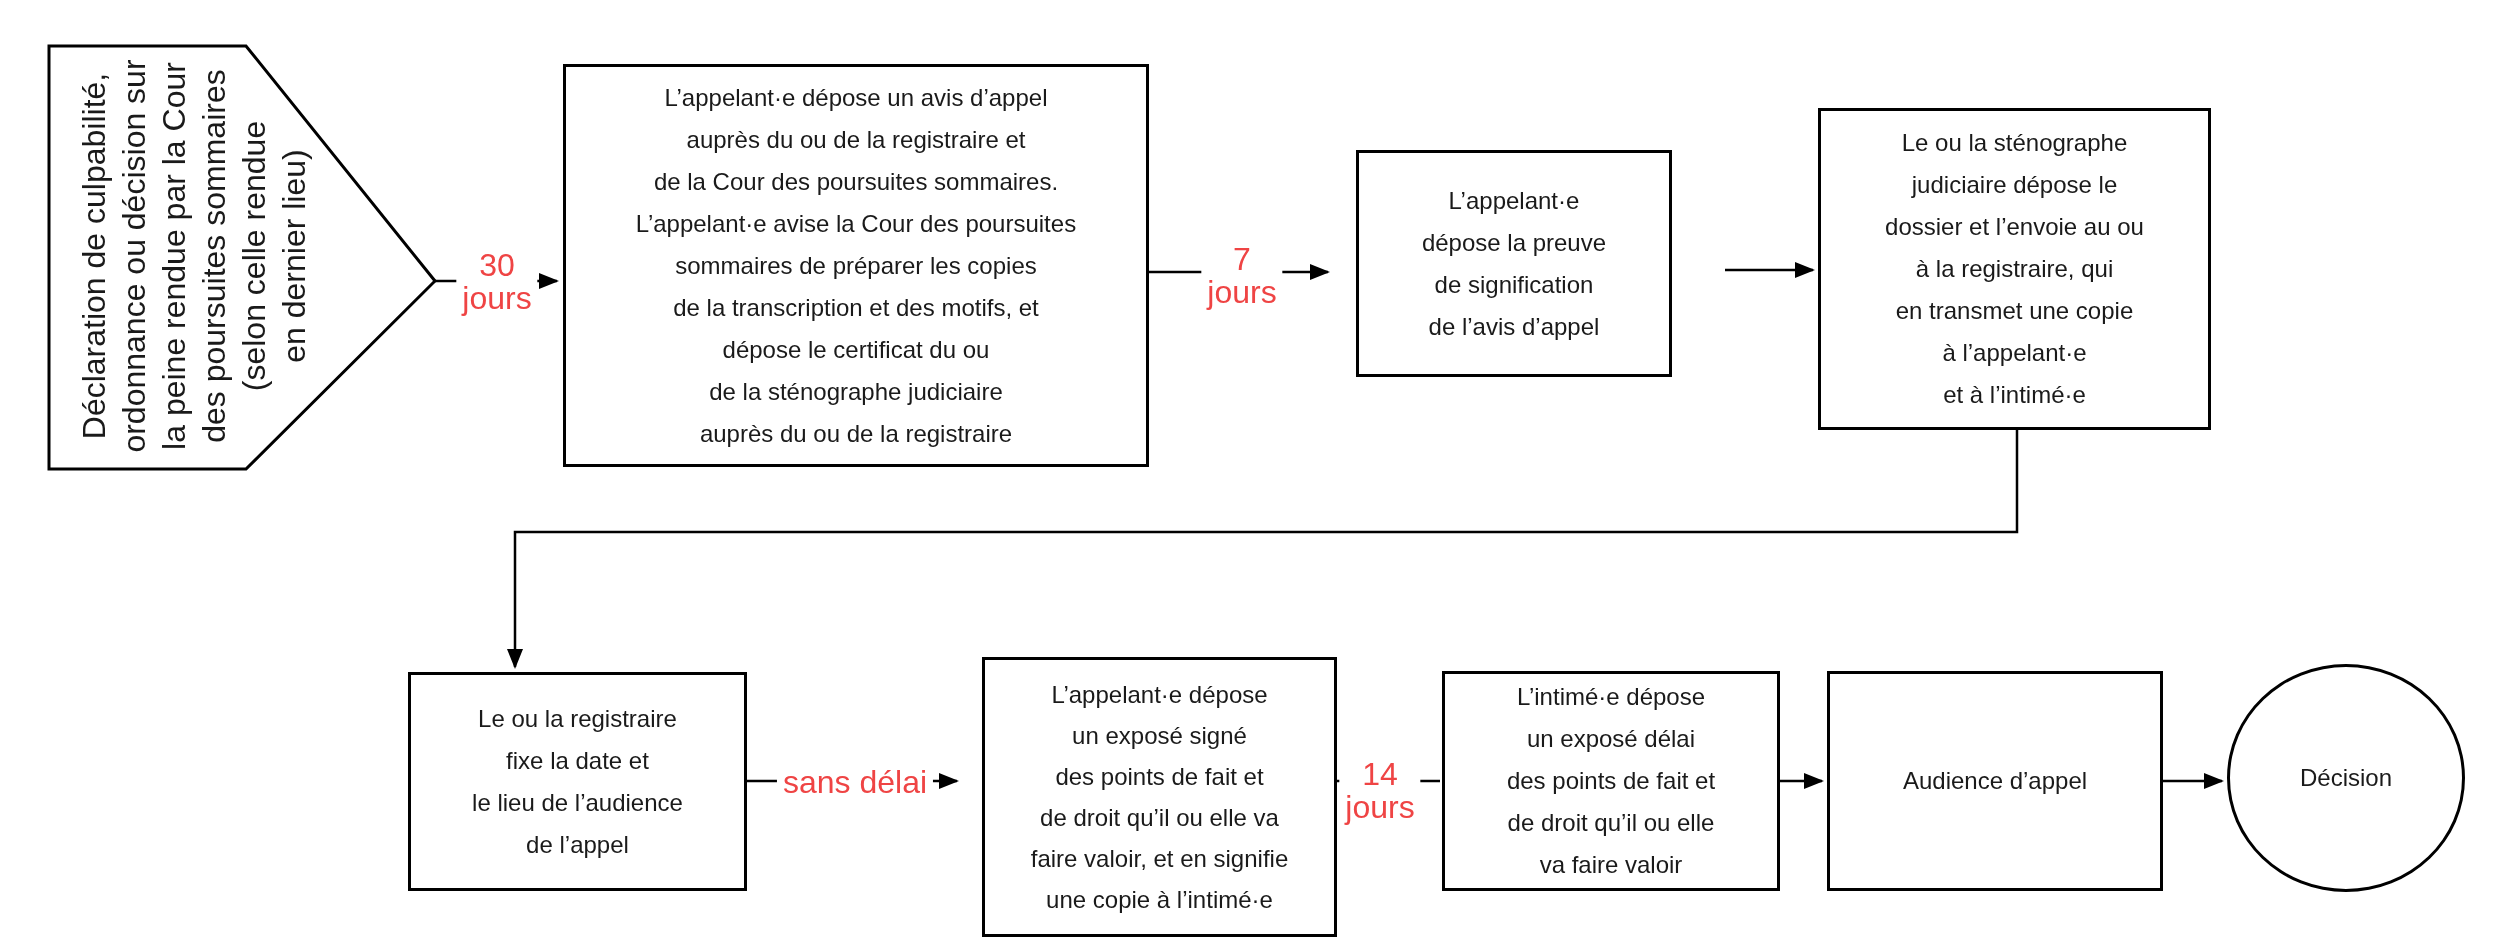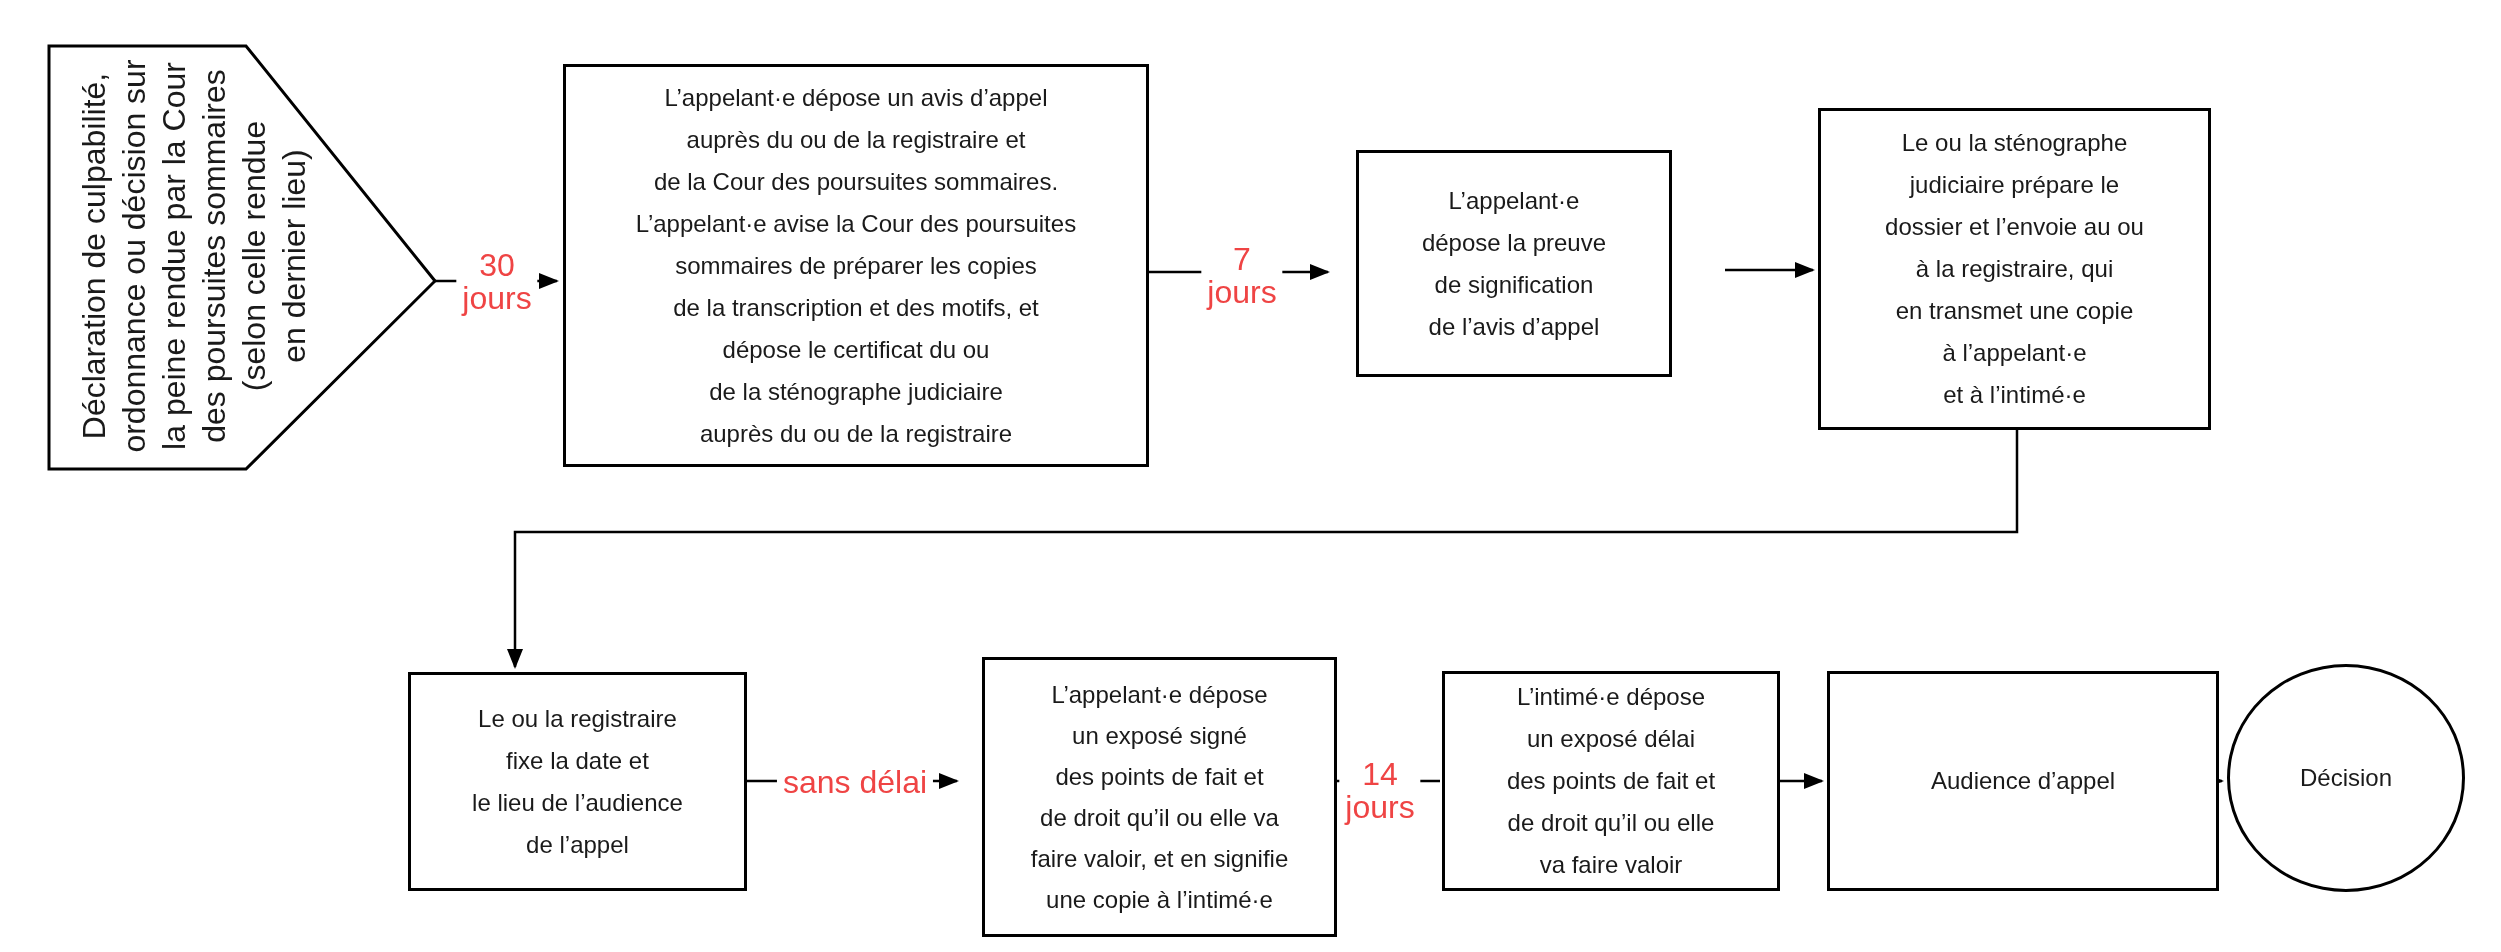--- a/index.html
+++ b/index.html
@@ -105,21 +105,21 @@
 dépose le certificat du ou
 de la sténographe judiciaire
 auprès du ou de la registraire</div>
 
   <div class="node" style="left:1356px; top:150px; width:316px; height:227px;">L’appelant·e
 dépose la preuve
 de signification
 de l’avis d’appel</div>
 
   <div class="node" style="left:1818px; top:108px; width:393px; height:322px;">Le ou la sténographe
-judiciaire prépare le
+judiciaire dépose le
 dossier et l’envoie au ou
 à la registraire, qui
 en transmet une copie
 à l’appelant·e
 et à l’intimé·e</div>
 
   <div class="node" style="left:408px; top:672px; width:339px; height:219px;">Le ou la registraire
 fixe la date et
 le lieu de l’audience
 de l’appel</div>
@@ -130,21 +130,21 @@
 de droit qu’il ou elle va
 faire valoir, et en signifie
 une copie à l’intimé·e</div>
 
   <div class="node" style="left:1442px; top:671px; width:338px; height:220px;">L’intimé·e dépose
 un exposé délai
 des points de fait et
 de droit qu’il ou elle
 va faire valoir</div>
 
-  <div class="node" style="left:1827px; top:671px; width:392px; height:220px;">Audience d’appel</div>
+  <div class="node" style="left:1827px; top:671px; width:336px; height:220px;">Audience d’appel</div>
 
   <div class="node circle-node" style="left:2227px; top:664px; width:238px; height:228px;">Décision</div>
 
   <div class="edge-label" style="left:497px; top:282px;">30
 jours</div>
 
   <div class="edge-label" style="left:1242px; top:276px;">7
 jours</div>
 
   <div class="edge-label" style="left:855px; top:782px;">sans délai</div>

